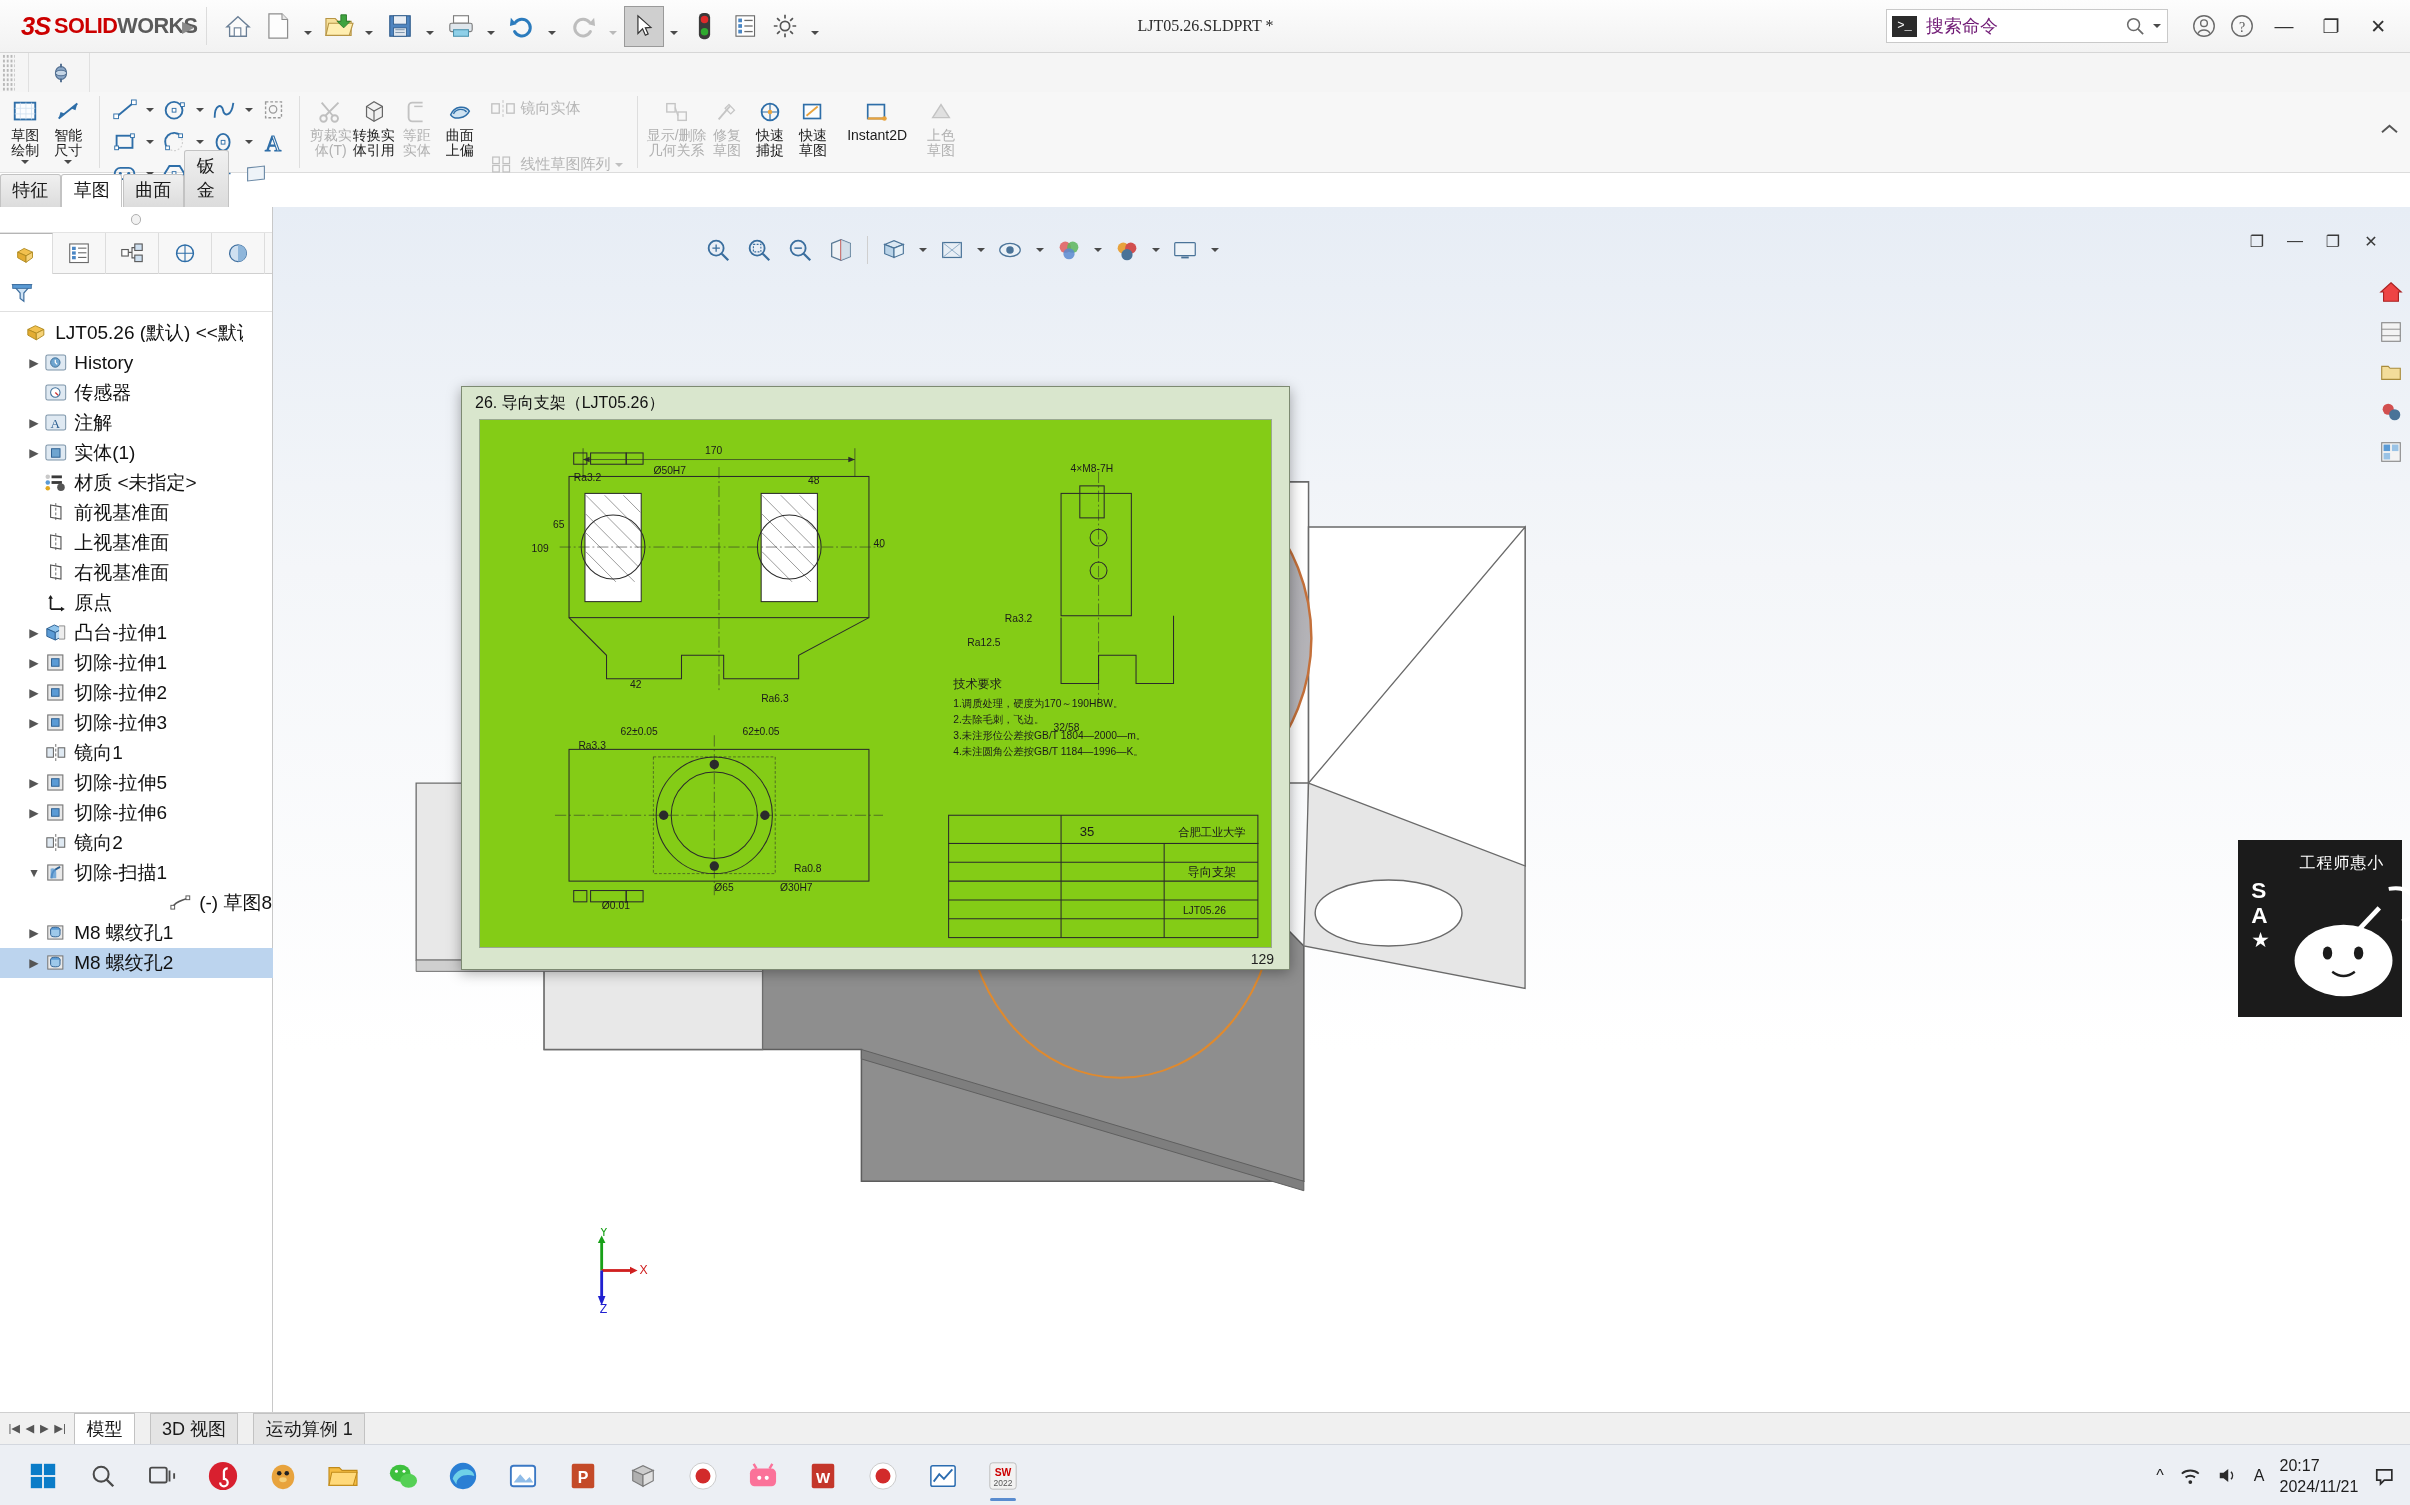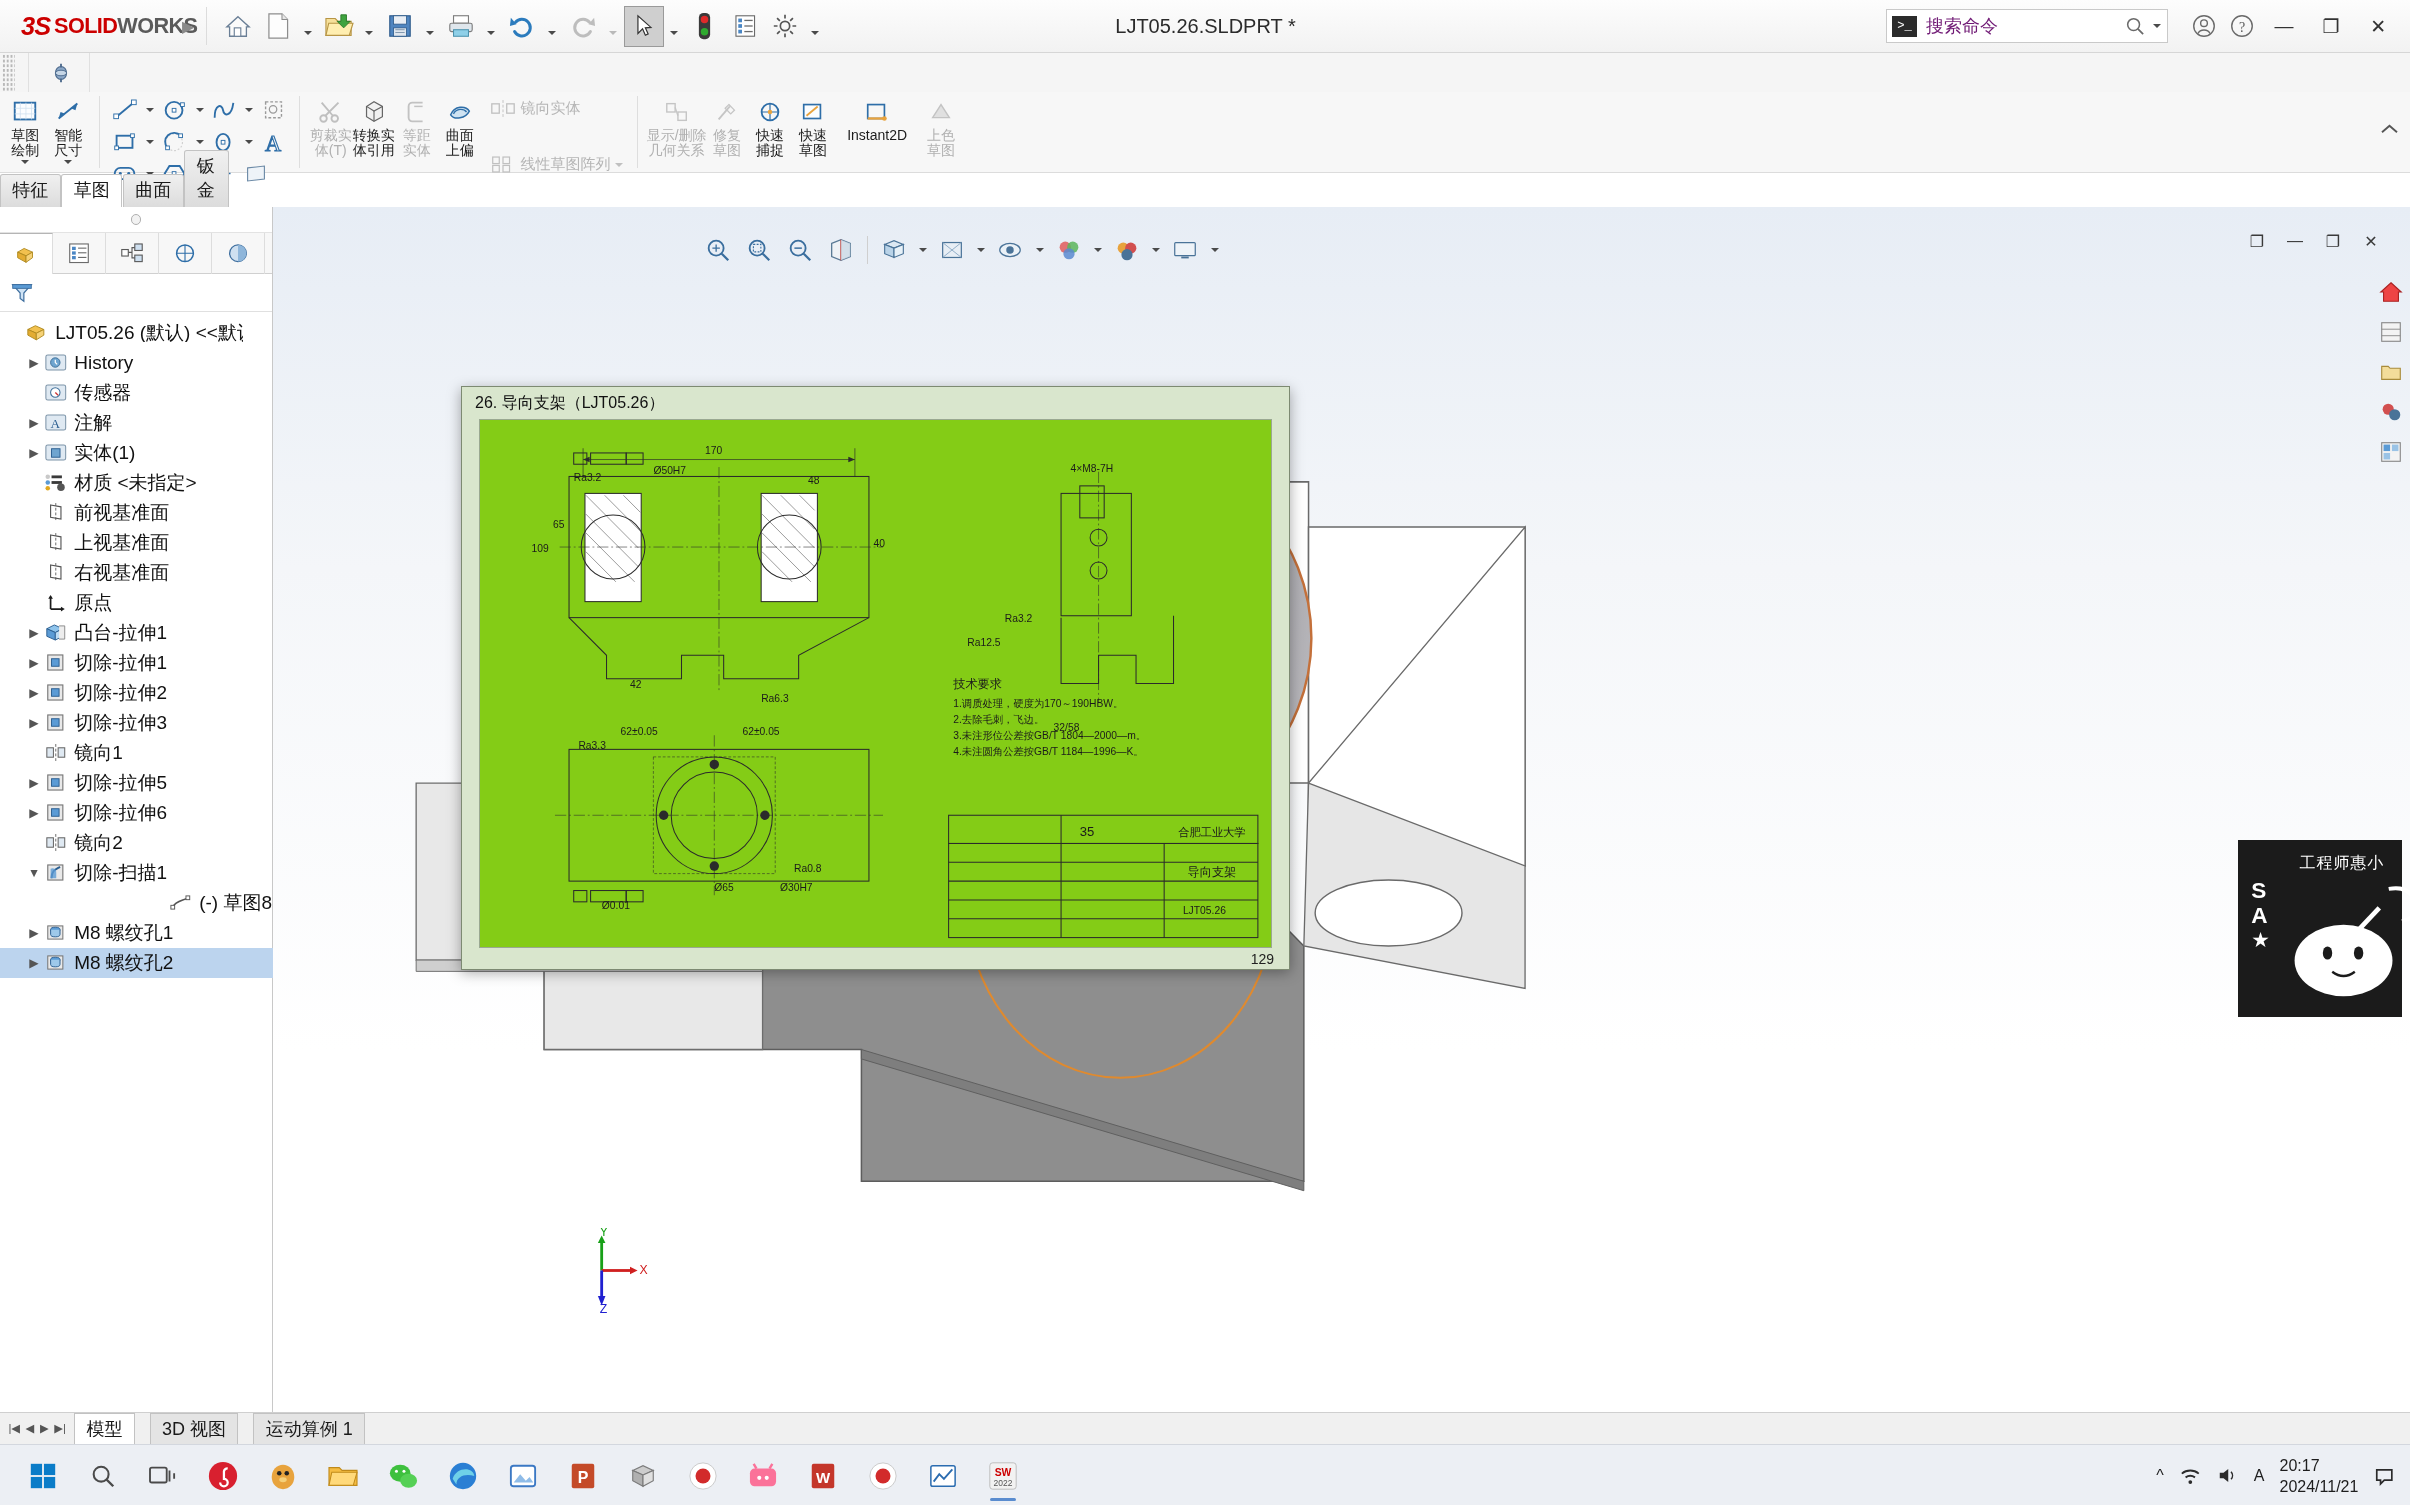--- a/index.html
+++ b/index.html
@@ -28,21 +28,21 @@
   .tb-btn {
     width:40px; height:41px; display:flex; align-items:center; justify-content:center;
     position:relative;
   }
   .tb-btn.sel { background:#cfcfcf; border:0.9px solid #9a9a9a; }
   .tb-caret { width:21px; height:41px; display:flex; align-items:flex-end; justify-content:center; padding-bottom:11.3px;}
   .tb-caret i { width:0;height:0;border-left:4.7px solid transparent;border-right:4.7px solid transparent;border-top:4.7px solid #4a4a4a; display:block;}
   .tb-caret.dim i { border-top-color:#b9b9b9; }
   .doc-title {
     position:absolute; left:0; width:2411px; text-align:center;
-    font-size:20px; color:#2b2b2b; pointer-events:none;
+    font-size:16px; color:#2b2b2b; pointer-events:none;font-family:Liberation Serif, serif;
   }
   .title-right { margin-left:auto; display:flex; align-items:center; padding-right:9.4px; }
   .searchbox {
     width:282px; height:34px; border:0.9px solid #c9c9c9; background:#fff;
     display:flex; align-items:center; padding:0 5.6px; margin-right:17px;
   }
   .searchbox .cmdico { width:24.5px;height:21px;background:#2b2b2b;color:#fff;font-size:12.2px;
      display:flex;align-items:center;justify-content:center; font-family:"Liberation Mono",monospace;}
   .searchbox .ph { flex:1; color:#701a75; font-size:18px; padding-left:9.4px;}
   .circ-ico { width:38px;height:38px;display:flex;align-items:center;justify-content:center;color:#555;font-size:23.5px;}

